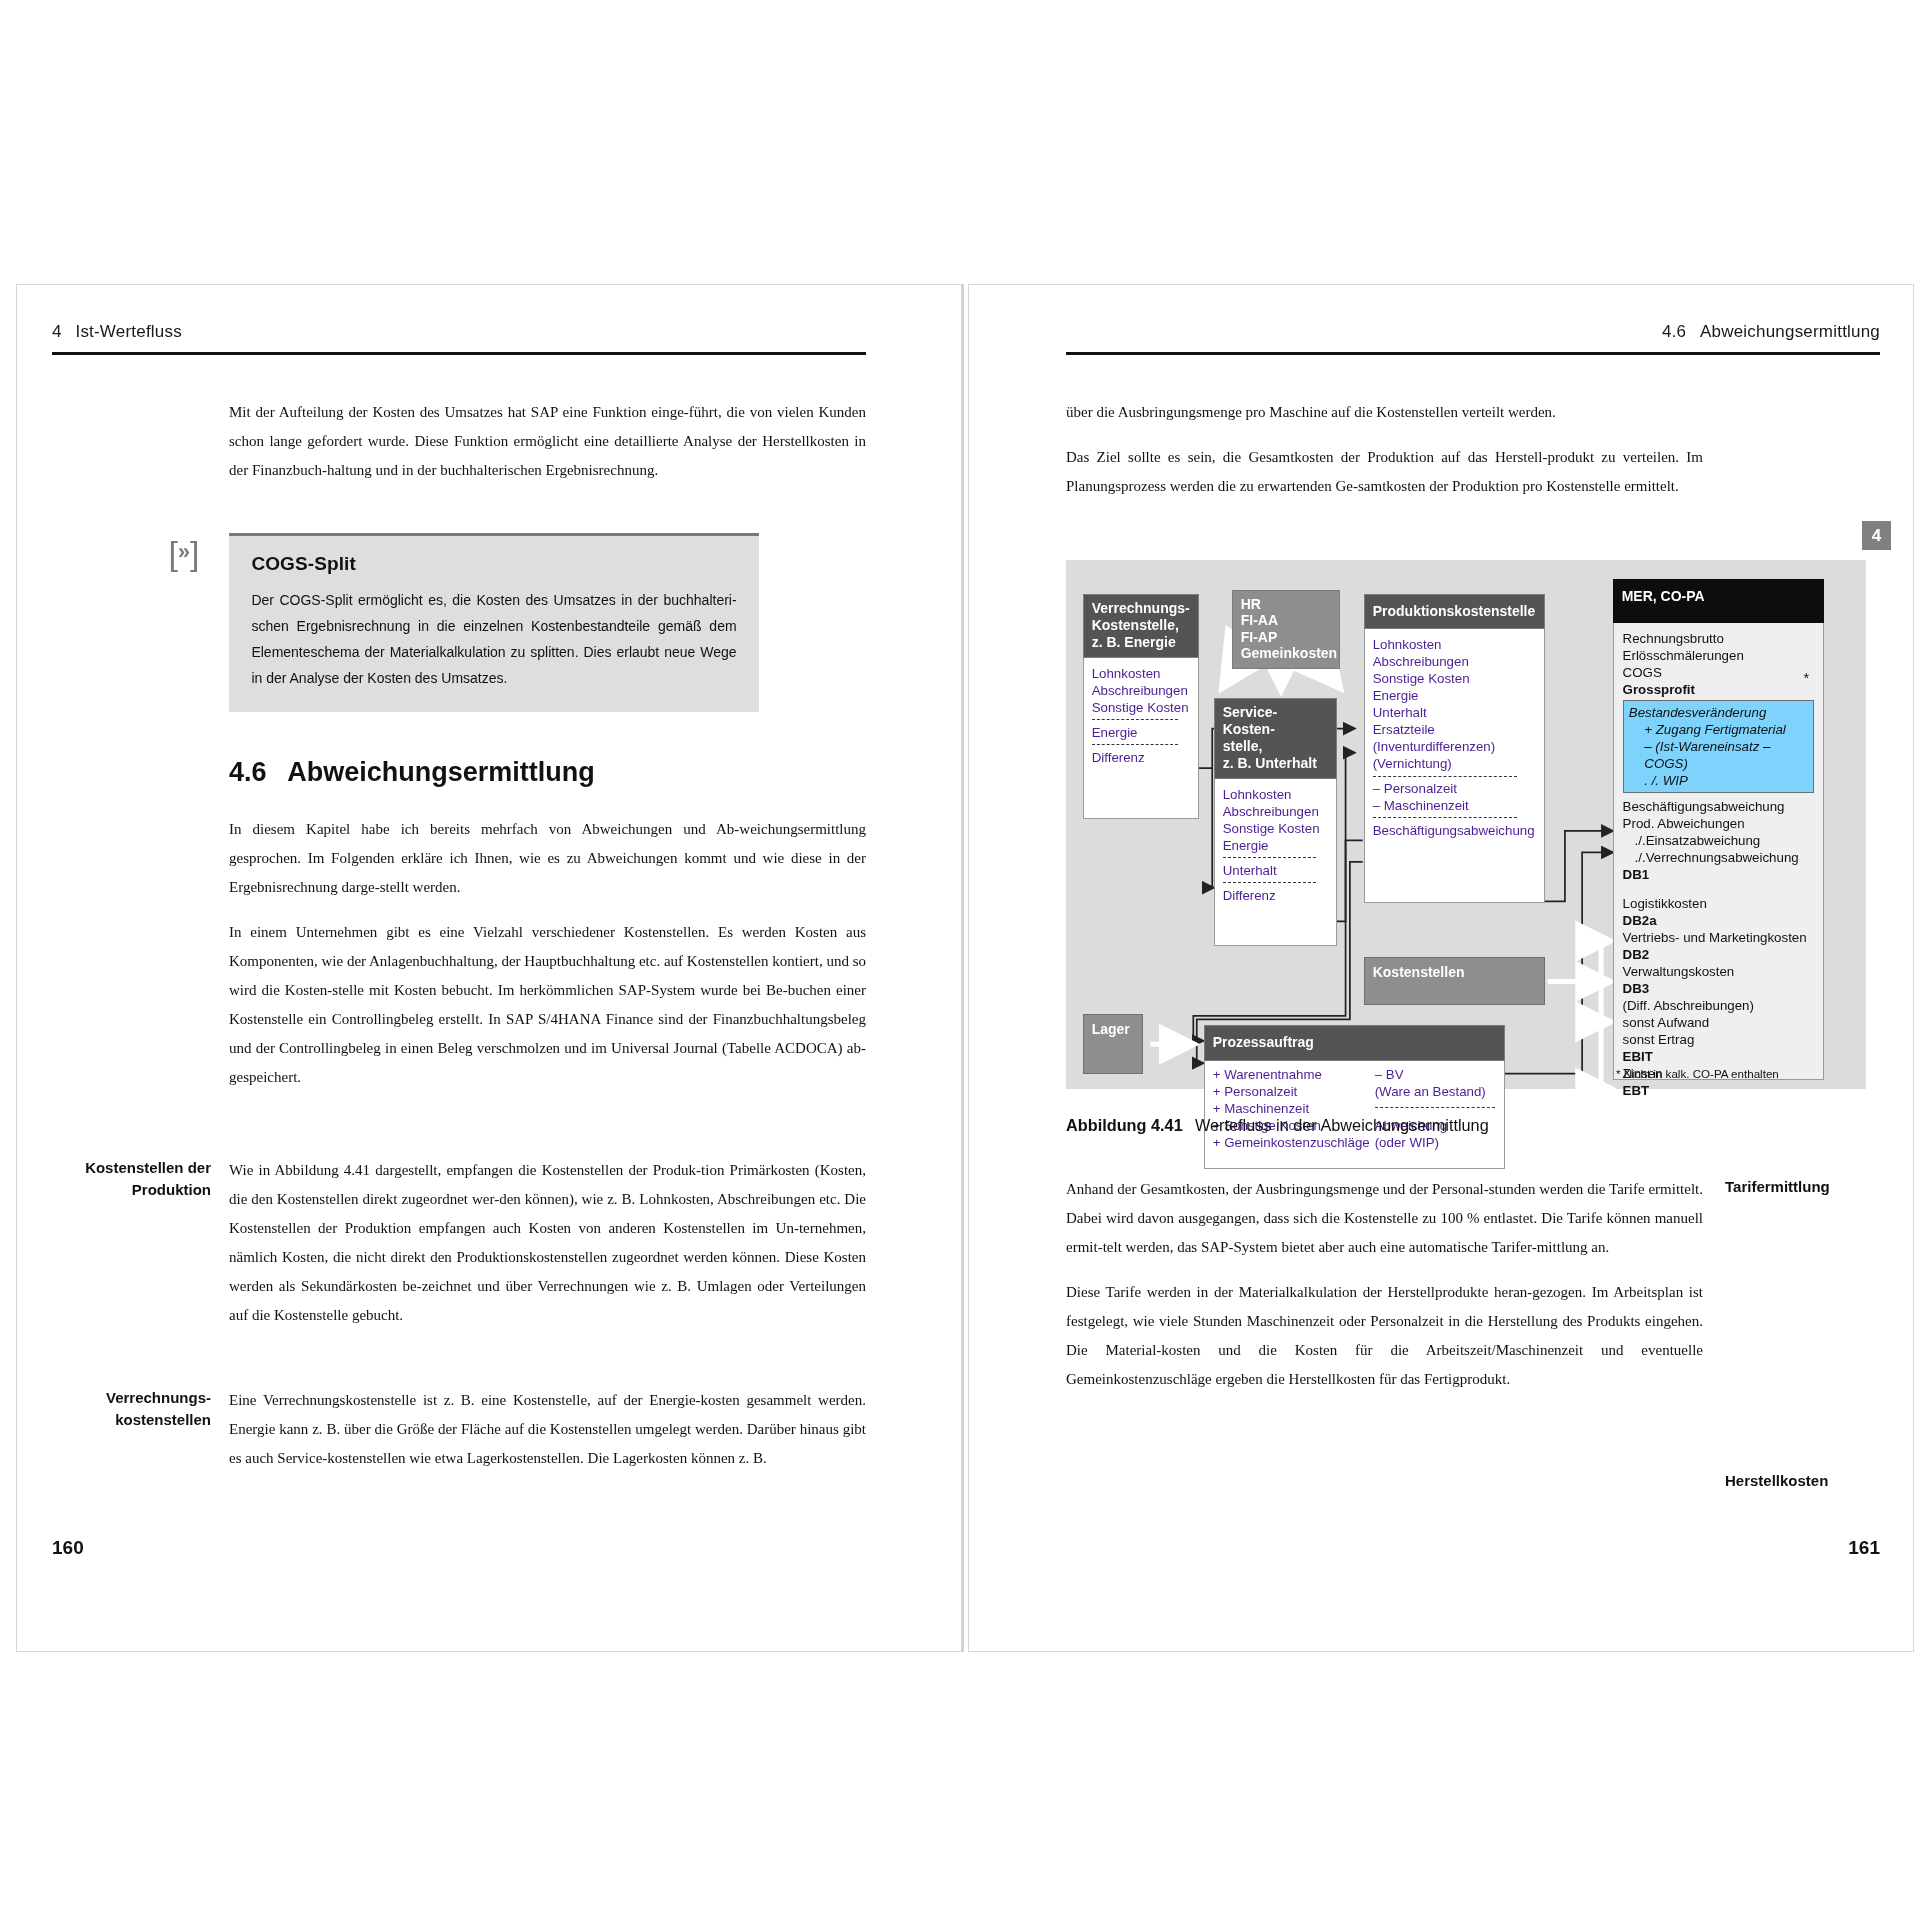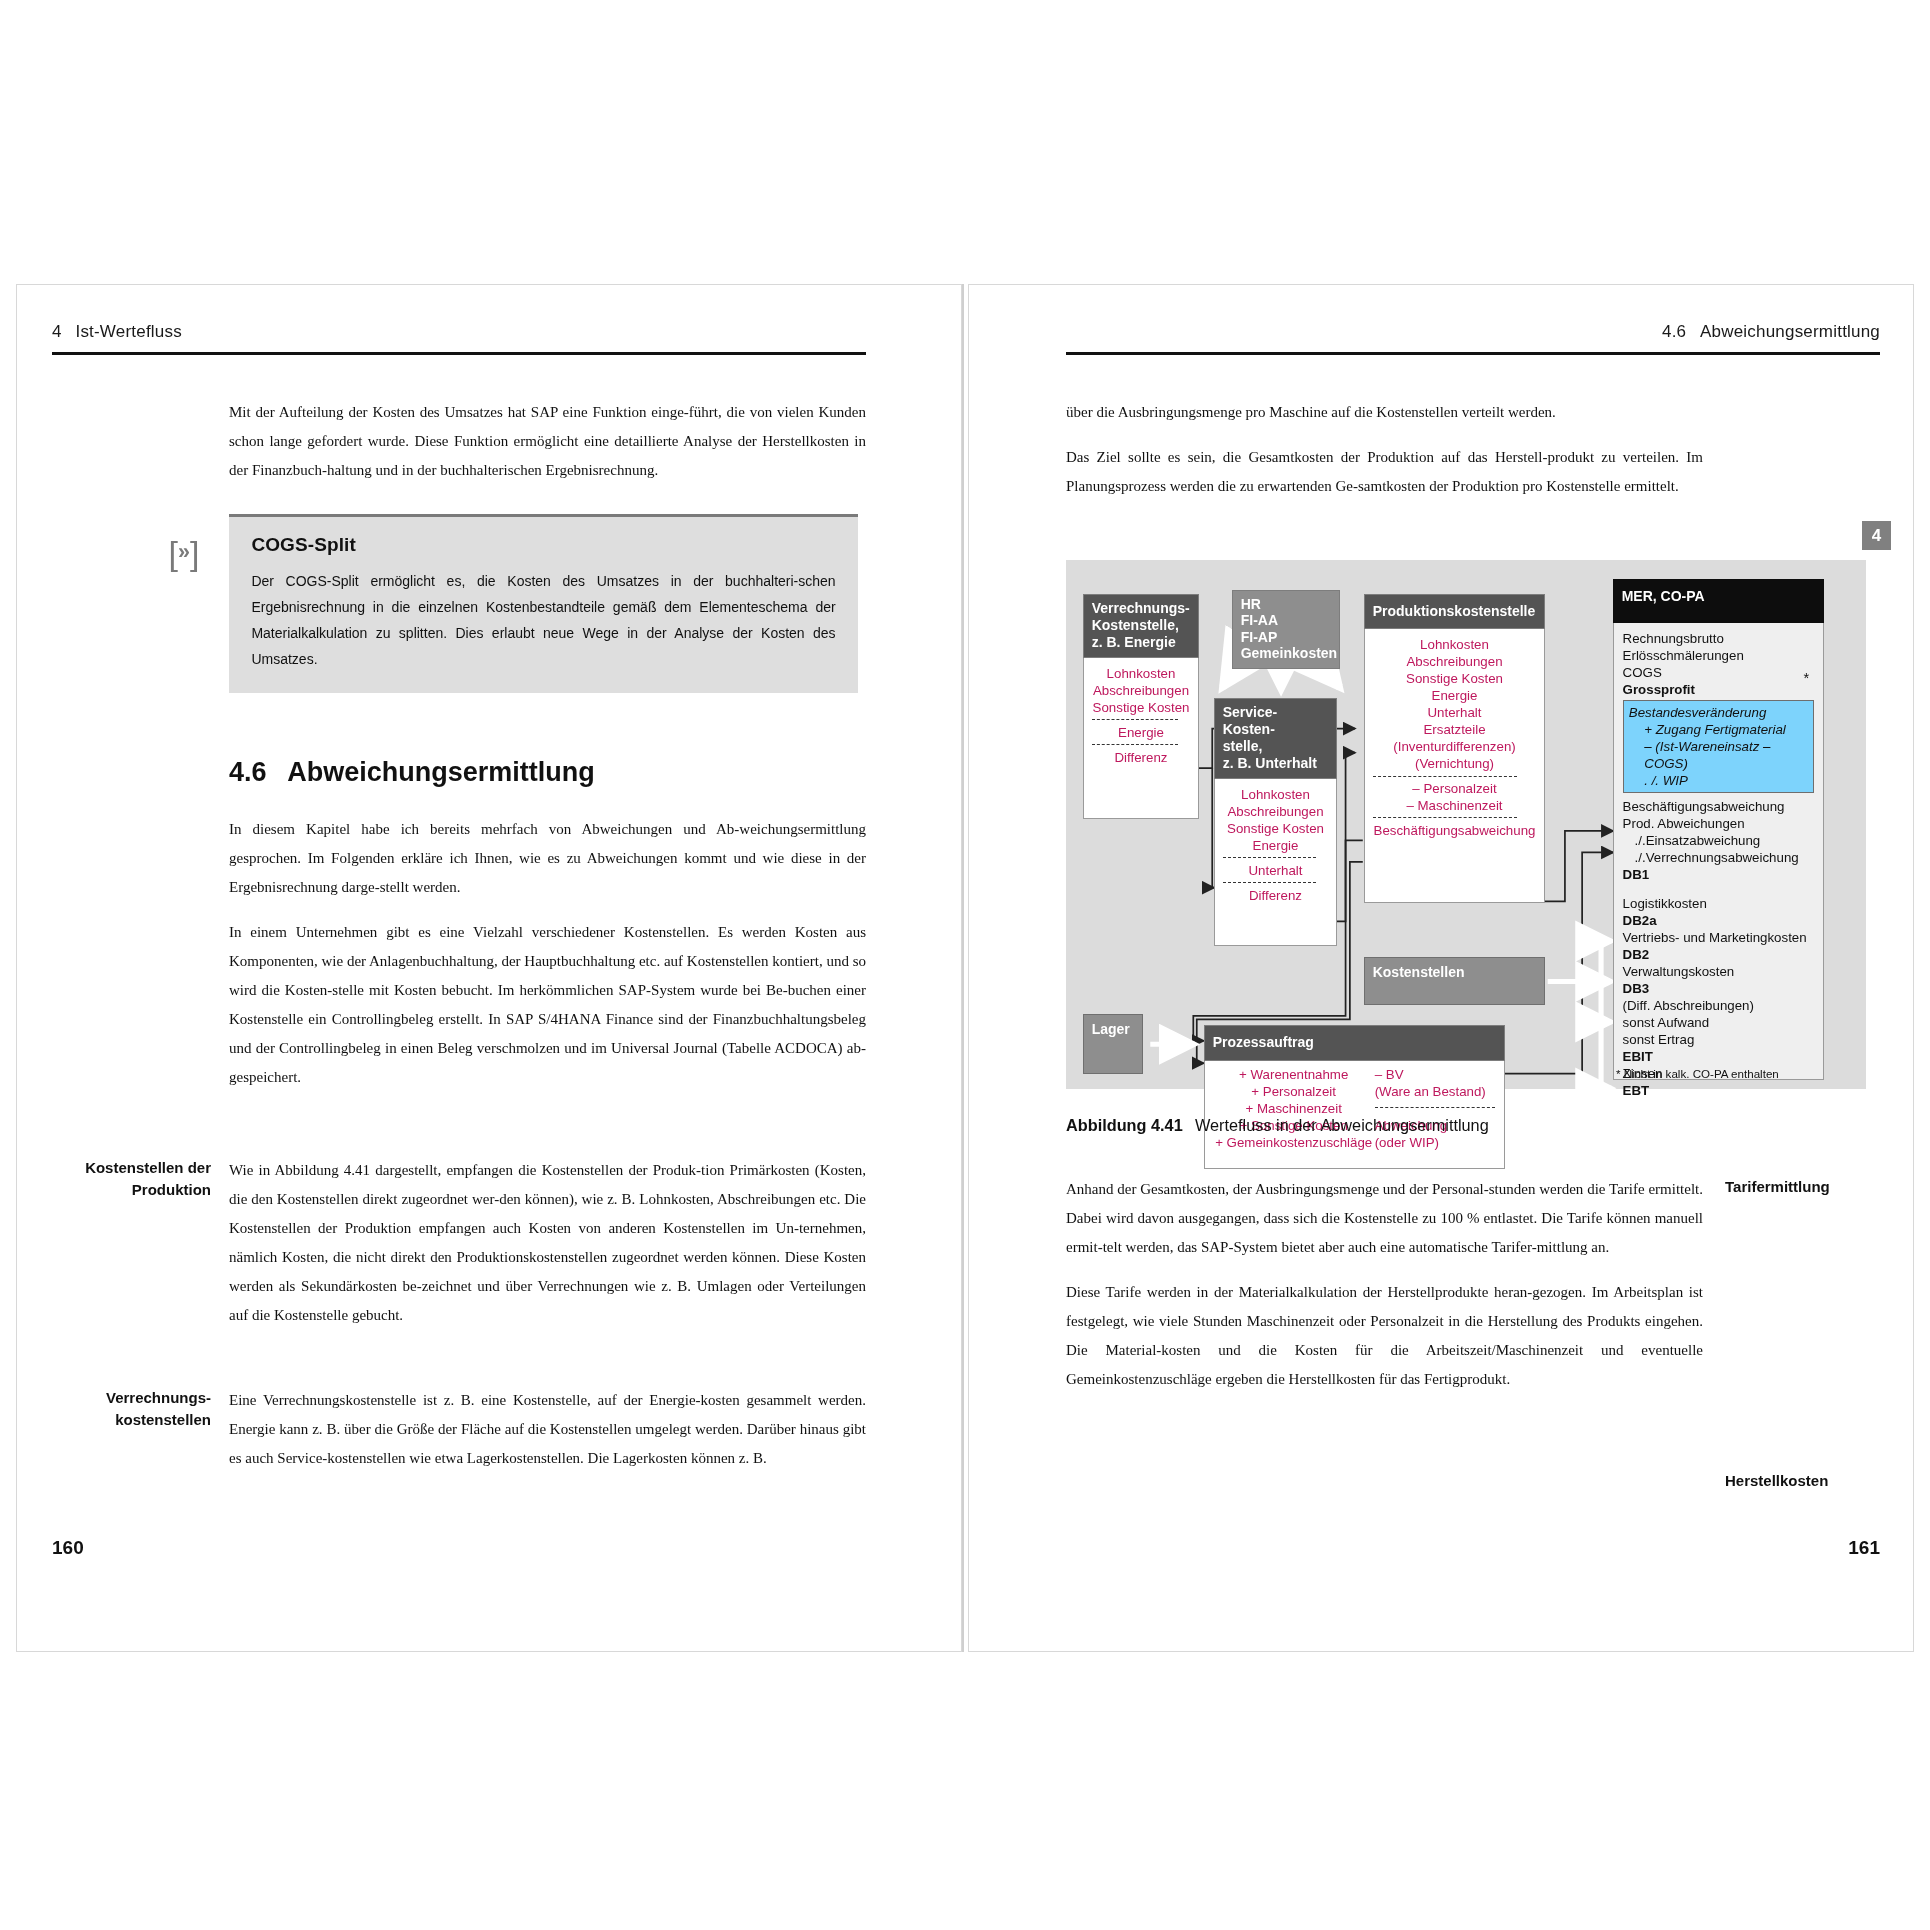--- a/index.html
+++ b/index.html
@@ -140,22 +140,21 @@
     line-height:17px;
     font-size:14px;
   }
   .node .bdy {
     background:#ffffff;
     border:0.9px solid #9a9a9a;
     border-top:none;
     padding:6.9px 7.7px 8.6px 7.7px;
     font-size:13.3px;
     line-height:17px;
-    color:#be185d;
-    text-align:center;
+    color:#4c1d95;
   }
   .hdr-dark  { background:#545454; border:0.9px solid #7d7d7d; }
   .hdr-black { background:#0d0d0d; border:0.9px solid #0d0d0d; }
   .hdr-mid   { background:#8e8e8e; border:0.9px solid #7d7d7d; }
 
   .dashrule {
     border:0; border-top:1.7px dashed #333;
     margin:3.4px 0 3.4px 0; height:0; width:88%;
   }
 
@@ -208,21 +207,21 @@
   <div class="col" style="left:229px; top:398px; width:637px;">
     <p>Mit der Aufteilung der Kosten des Umsatzes hat SAP eine Funktion einge-führt, die von vielen Kunden schon lange gefordert wurde. Diese Funktion ermöglicht eine detaillierte Analyse der Herstellkosten in der Finanzbuch-haltung und in der buchhalterischen Ergebnisrechnung.</p>
   </div>
 
   <div class="boxicon" style="left:165px; top:534px;">
     <span class="bk">[</span>
       <span style="font-size:21.5px;">»</span>
       <span class="bk">]</span>
   </div>
 
-  <div class="infobox" style="left:229px; top:514px; width:629px;">
+  <div class="infobox" style="left:229px; top:533px; width:530px;">
     <h4>COGS-Split</h4>
     <p>Der COGS-Split ermöglicht es, die Kosten des Umsatzes in der buchhalteri-schen Ergebnisrechnung in die einzelnen Kostenbestandteile gemäß dem Elementeschema der Materialkalkulation zu splitten. Dies erlaubt neue Wege in der Analyse der Kosten des Umsatzes.</p>
   </div>
 
   <div class="h2" style="left:229px; top:757px;">
     <span class="secnum">4.6</span><span>Abweichungsermittlung</span>
   </div>
 
   <div class="col" style="left:229px; top:815px; width:637px;">
     <p>In diesem Kapitel habe ich bereits mehrfach von Abweichungen und Ab-weichungsermittlung gesprochen. Im Folgenden erkläre ich Ihnen, wie es zu Abweichungen kommt und wie diese in der Ergebnisrechnung darge-stellt werden.</p>

